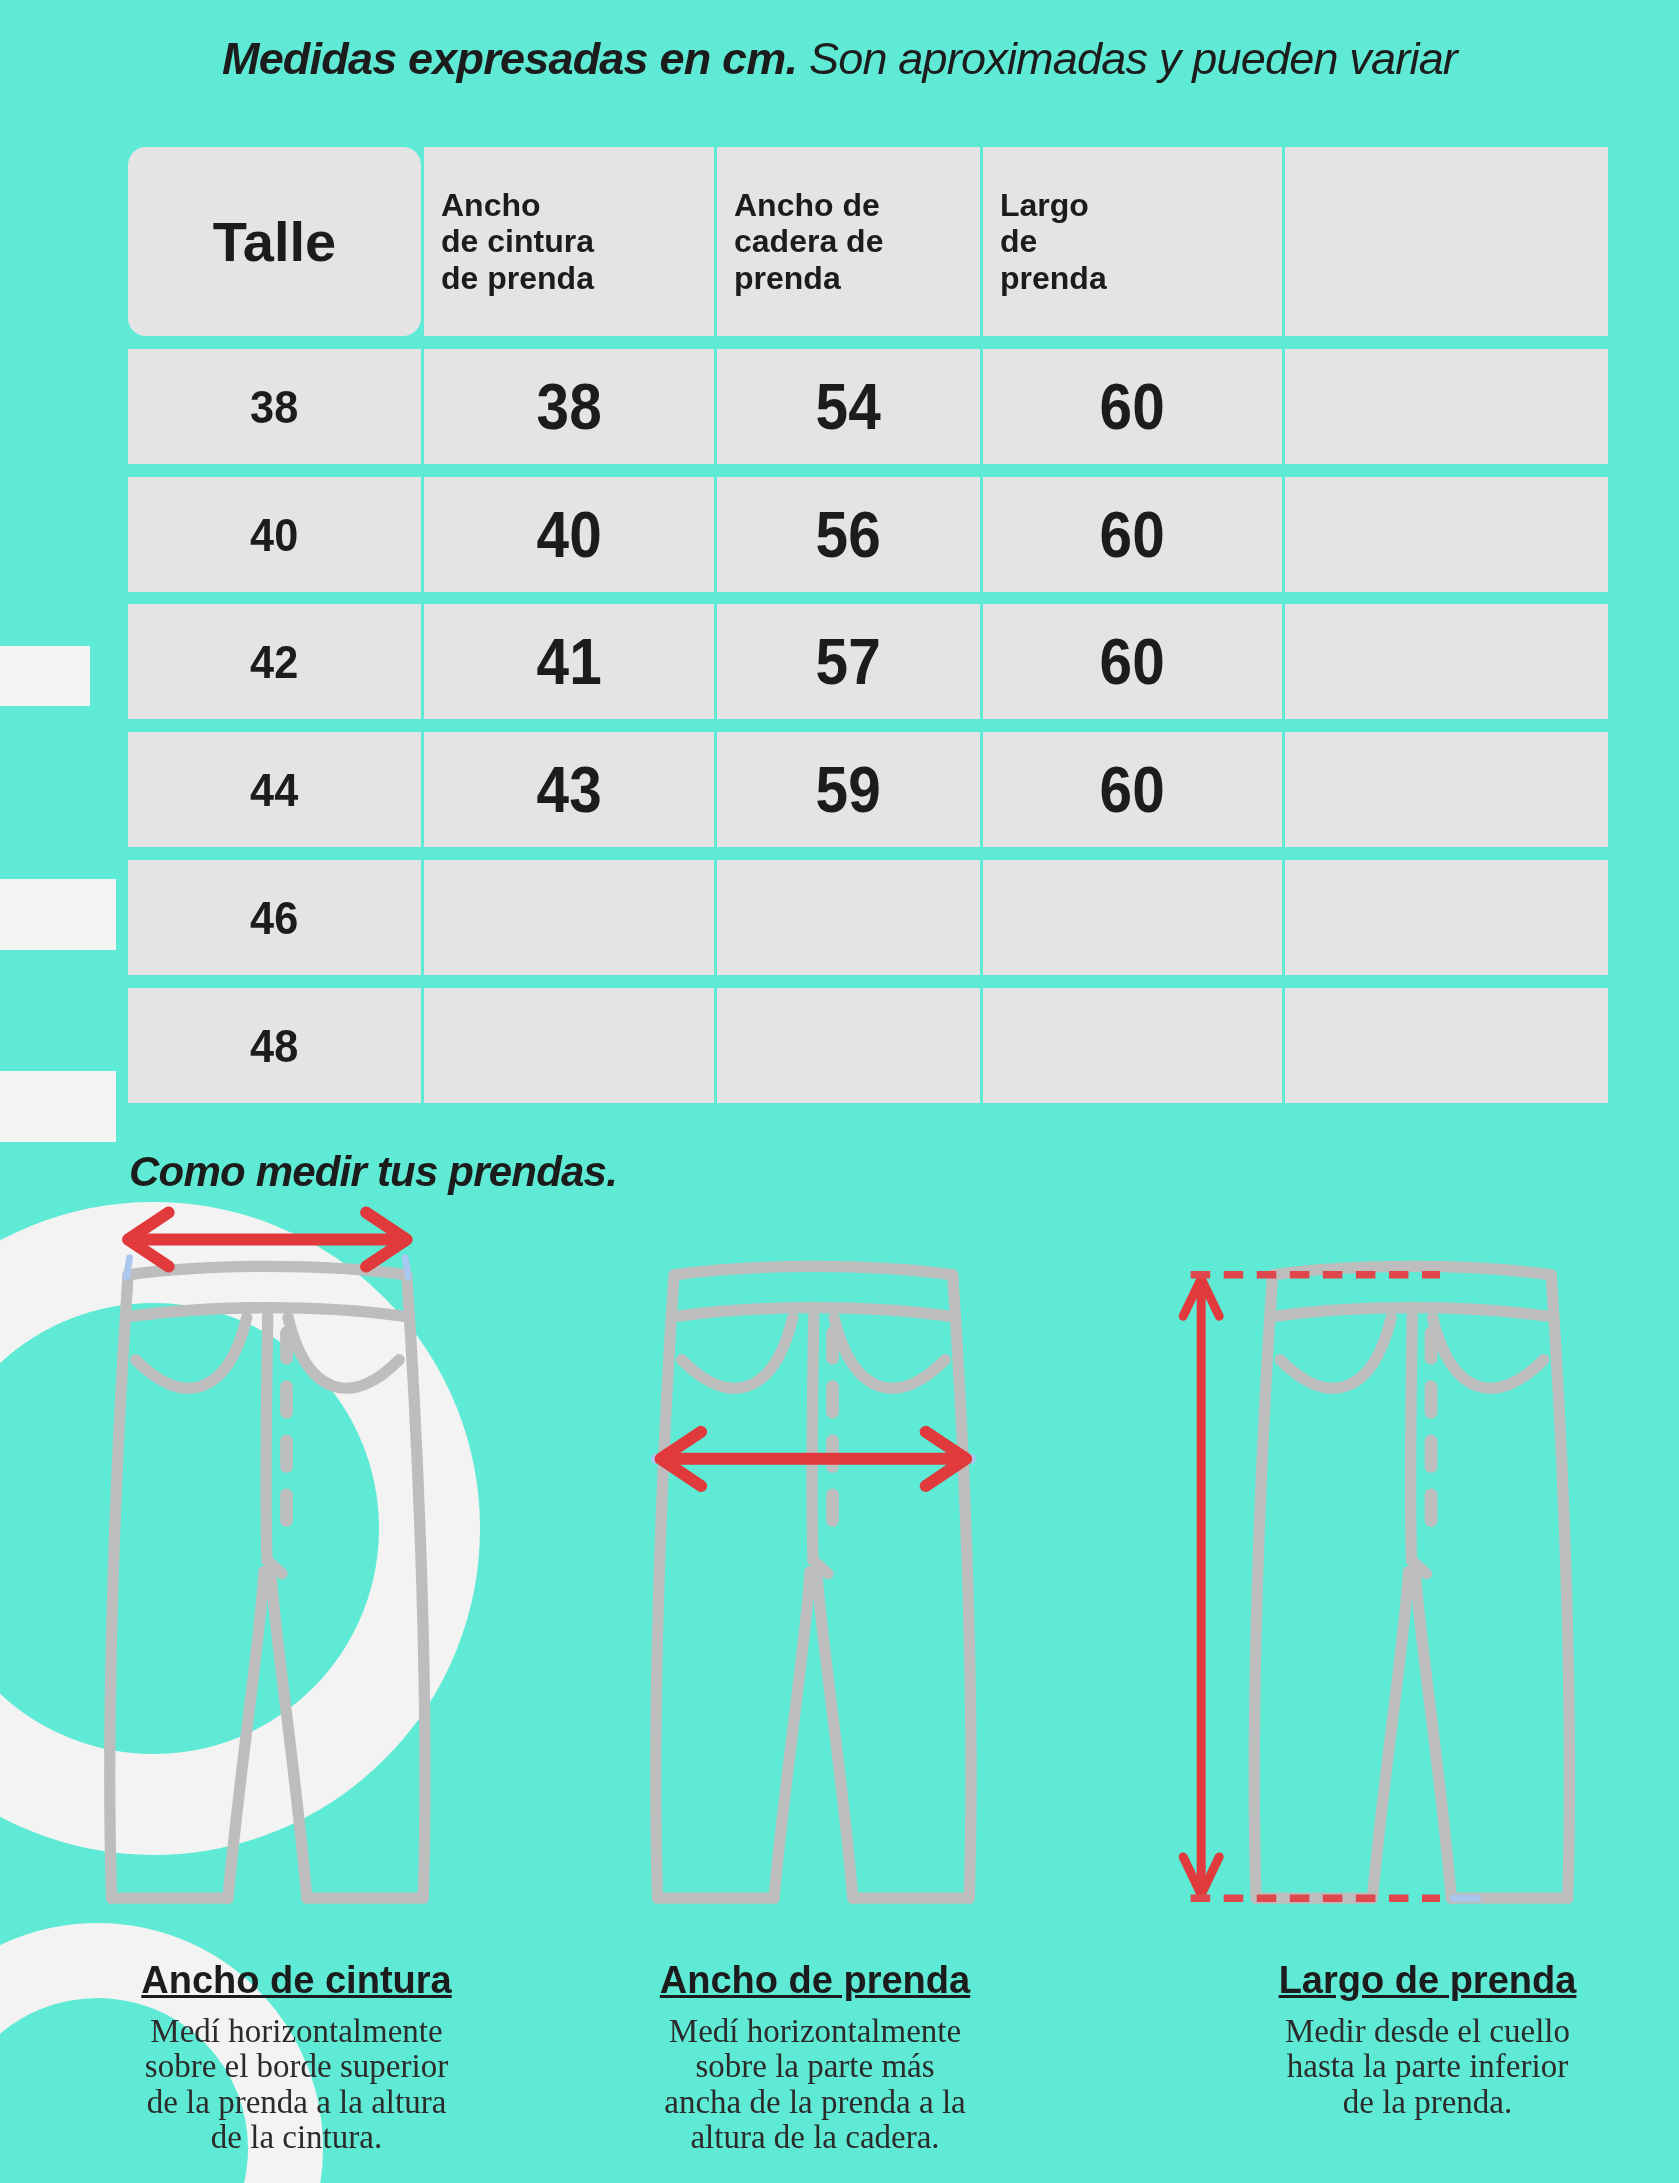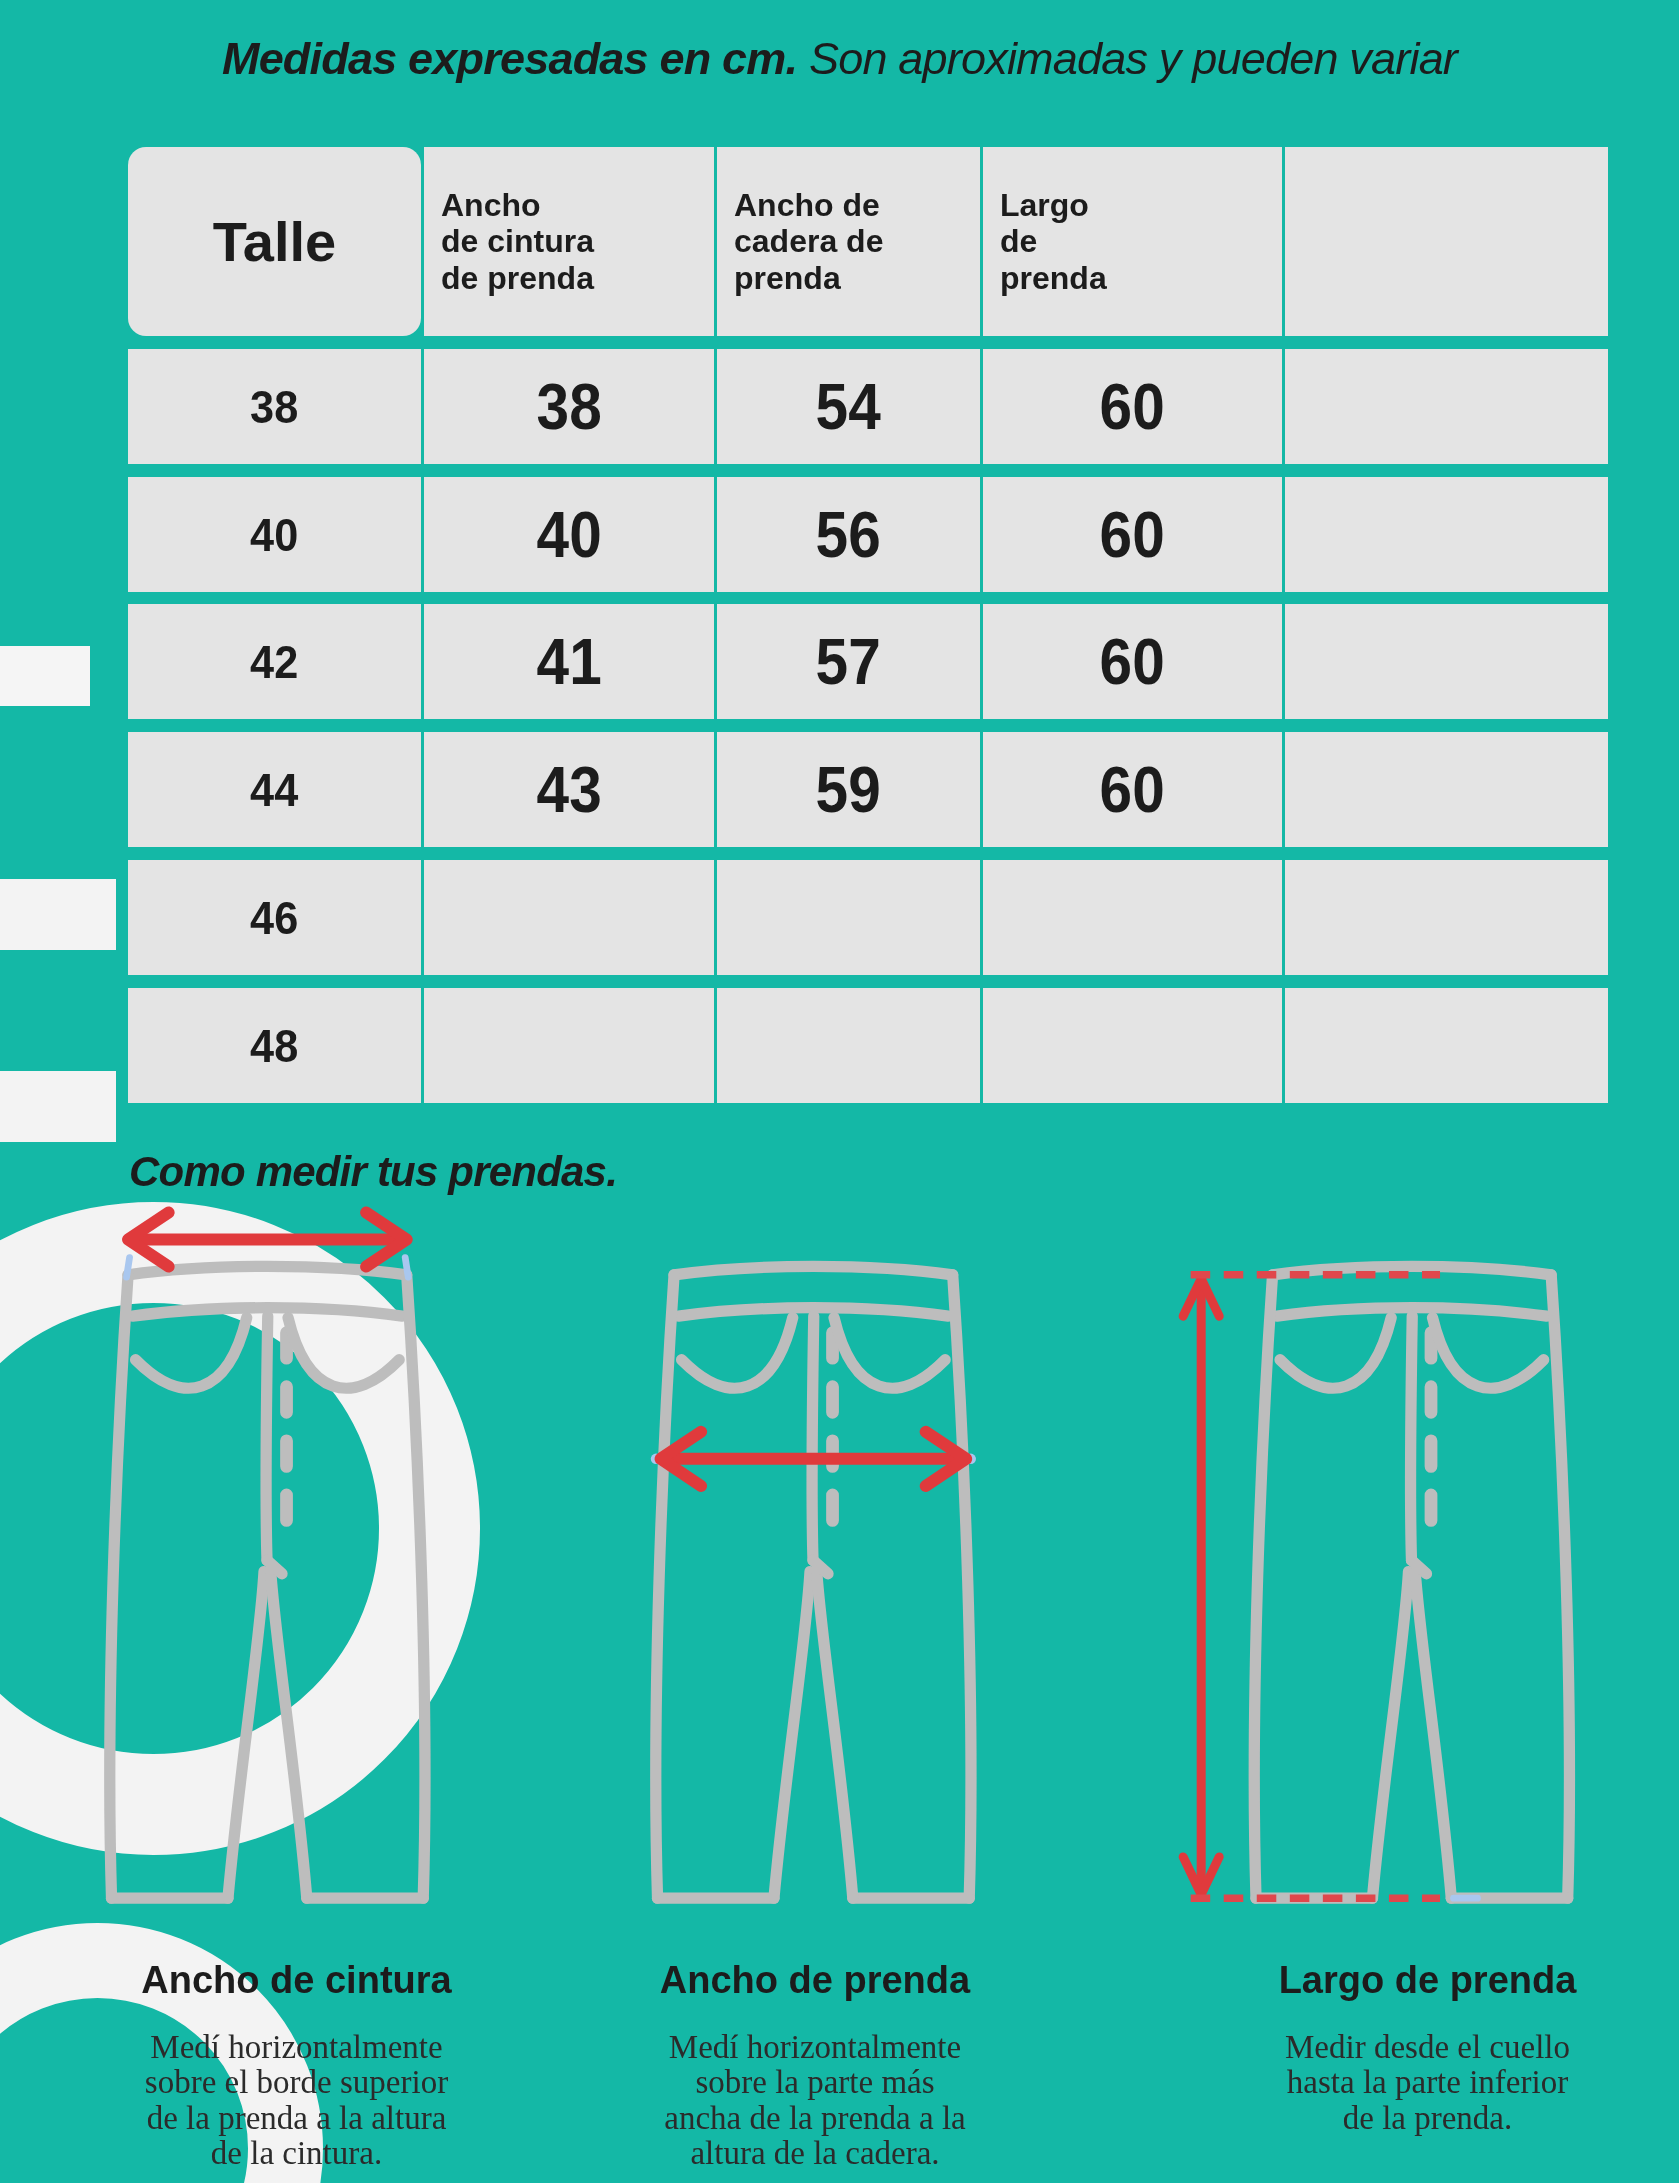--- a/index.html
+++ b/index.html
@@ -1,20 +1,20 @@
 <!DOCTYPE html>
 <html style="font-size:12px"><head>
 <meta charset="utf-8">
 <style>
   html,body{margin:0;padding:0;background:#ffffff;}
   .page{
     position:relative;
     width:1679px;
     height:2183px;
-    background:#14b8a6;
+    background:#5eead4;
     overflow:hidden;
     font-family:"Liberation Sans", sans-serif;
     color:#1c1c1c;
   }
   
   .wm{position:absolute;z-index:0;}
   .wm-ring1{left:-173px;top:1202px;width:451px;height:451px;border:101px solid #f3f3f3;border-radius:50%;}
   .wm-ring2{left:-128px;top:1923px;width:301px;height:301px;border:75px solid #f3f3f3;border-radius:50%;}
   .wm-bar1{left:0;top:879px;width:116px;height:71px;background:#f3f3f3;}
   .wm-bar2{left:0;top:1071px;width:116px;height:71px;background:#f3f3f3;}
@@ -57,21 +57,21 @@
   .fig{position:absolute;top:1211px;z-index:1;}
   .fig svg{overflow:visible;display:block;}
   .fig1{left:89px;}
   .fig2{left:635px;}
   .fig3{left:1177px;}
 
   .caption{position:absolute;top:1959px;text-align:center;z-index:2;}
   .cap1{left:56px;width:481px;}
   .cap2{left:571px;width:488px;}
   .cap3{left:1187px;width:481px;}
-  .caption .cap-title{font-size:38px;font-weight:bold;margin-bottom:28px;}
+  .caption .cap-title{font-size:38px;font-weight:bold;margin-bottom:12px;text-decoration:underline;}
   .caption .cap-body{font-size:33px;line-height:1.07;white-space:pre-line;color:#2b2b2b;font-family:Liberation Serif, serif;}
 </style>
 </head>
 <body>
 
 <div class="page">
 
   <div class="wm wm-ring1"></div>
   <div class="wm wm-ring2"></div>
   <div class="wm wm-bar1"></div>

